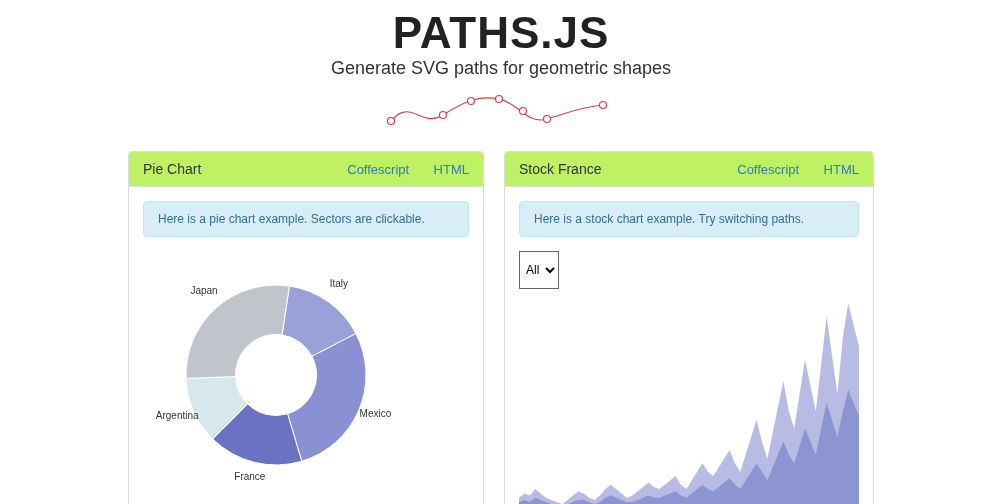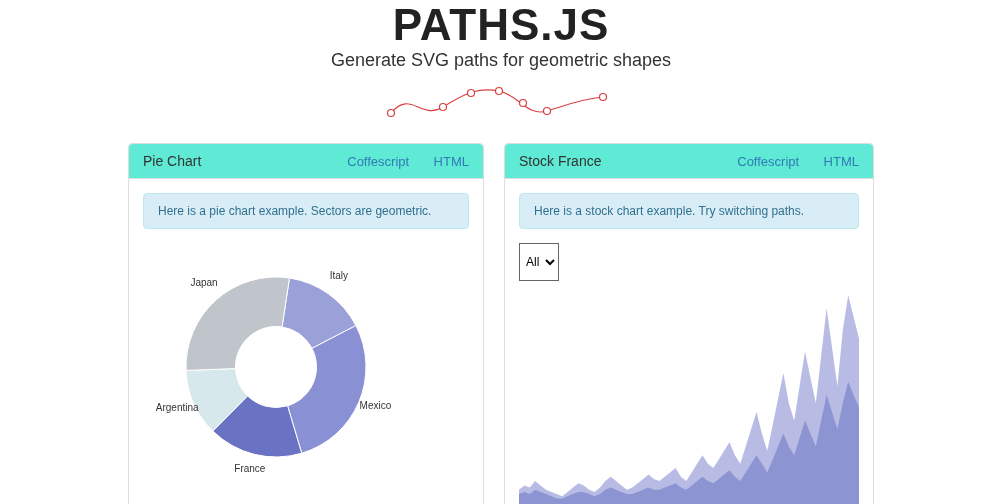--- a/index.html
+++ b/index.html
@@ -4,20 +4,21 @@
   <style>
     * { box-sizing: border-box; margin: 0; padding: 0; }
     body {
       font-family: "Helvetica Neue", Helvetica, Arial, sans-serif;
       background: #fff;
       color: #333;
       width: 1002px;
     }
     .header {
       text-align: center;
+      padding-top: 8px;
     }
     .logo {
       font-family: Impact, "Arial Black", sans-serif;
       font-size: 44px;
       font-weight: 900;
       letter-spacing: 1px;
       text-transform: uppercase;
       color: #222;
       font-variant: small-caps;
     }
@@ -40,21 +41,21 @@
       flex: 1;
       border: 1px solid #ddd;
       border-radius: 4px;
       background: #fff;
     }
     .panel-header {
       display: flex;
       justify-content: space-between;
       align-items: center;
       padding: 8px 14px;
-      background: #5eead4;
+      background: #bef264;
       border-bottom: 1px solid #ddd;
       border-radius: 4px 4px 0 0;
     }
     .panel-title {
       font-size: 14px;
       color: #333;
     }
     .panel-links a {
       color: #337ab7;
       text-decoration: none;
@@ -116,21 +117,21 @@
 
   <div class="panel">
     <div class="panel-header">
       <div class="panel-title">Pie Chart</div>
       <div class="panel-links">
         <a>Coffescript</a>
         <a>HTML</a>
       </div>
     </div>
     <div class="panel-body">
-      <div class="alert">Here is a pie chart example. Sectors are geometric.</div>
+      <div class="alert">Here is a pie chart example. Sectors are clickable.</div>
       <div class="pie-wrap">
         <svg id="pie-svg" width="320" height="240" viewBox="0 0 320 240">
             <path d="M 143.44943192262392 31.010602985756194 A 90 90 0 0 1 209.89931223953238 78.57416381471933 L 165.95469050778956 101.3583737166237 A 40.5 40.5 0 0 0 136.05224436518077 79.9547713435903 Z" fill="#9aa0d8" stroke="#fff" stroke-width="1"></path>
             <text x="192.86064689404324" y="32.17893719578194" class="pie-label">Italy</text>
             <path d="M 209.89931223953238 78.57416381471933 A 90 90 0 0 1 155.7204325736375 206.2465033970941 L 141.5741946581369 158.81092652869233 A 40.5 40.5 0 0 0 165.95469050778956 101.3583737166237 Z" fill="#8991d4" stroke="#fff" stroke-width="1"></path>
             <text x="229.41867251166195" y="162.18918766720822" class="pie-label">Mexico</text>
             <path d="M 155.7204325736375 206.2465033970941 A 90 90 0 0 1 66.81252583453595 184.0885567678725 L 101.56563662554117 148.83985054554262 A 40.5 40.5 0 0 0 141.5741946581369 158.81092652869233 Z" fill="#6a73c3" stroke="#fff" stroke-width="1"></path>
             <text x="103.88273809129001" y="224.79450668041642" class="pie-label">France</text>
             <path d="M 66.81252583453595 184.0885567678725 A 90 90 0 0 1 40.06667762878219 123.46374468958301 L 89.53000493295198 121.55868511031235 A 40.5 40.5 0 0 0 101.56563662554117 148.83985054554262 Z" fill="#d7e8ed" stroke="#fff" stroke-width="1"></path>
             <text x="31.188641231080624" y="163.5926069218153" class="pie-label">Argentina</text>

